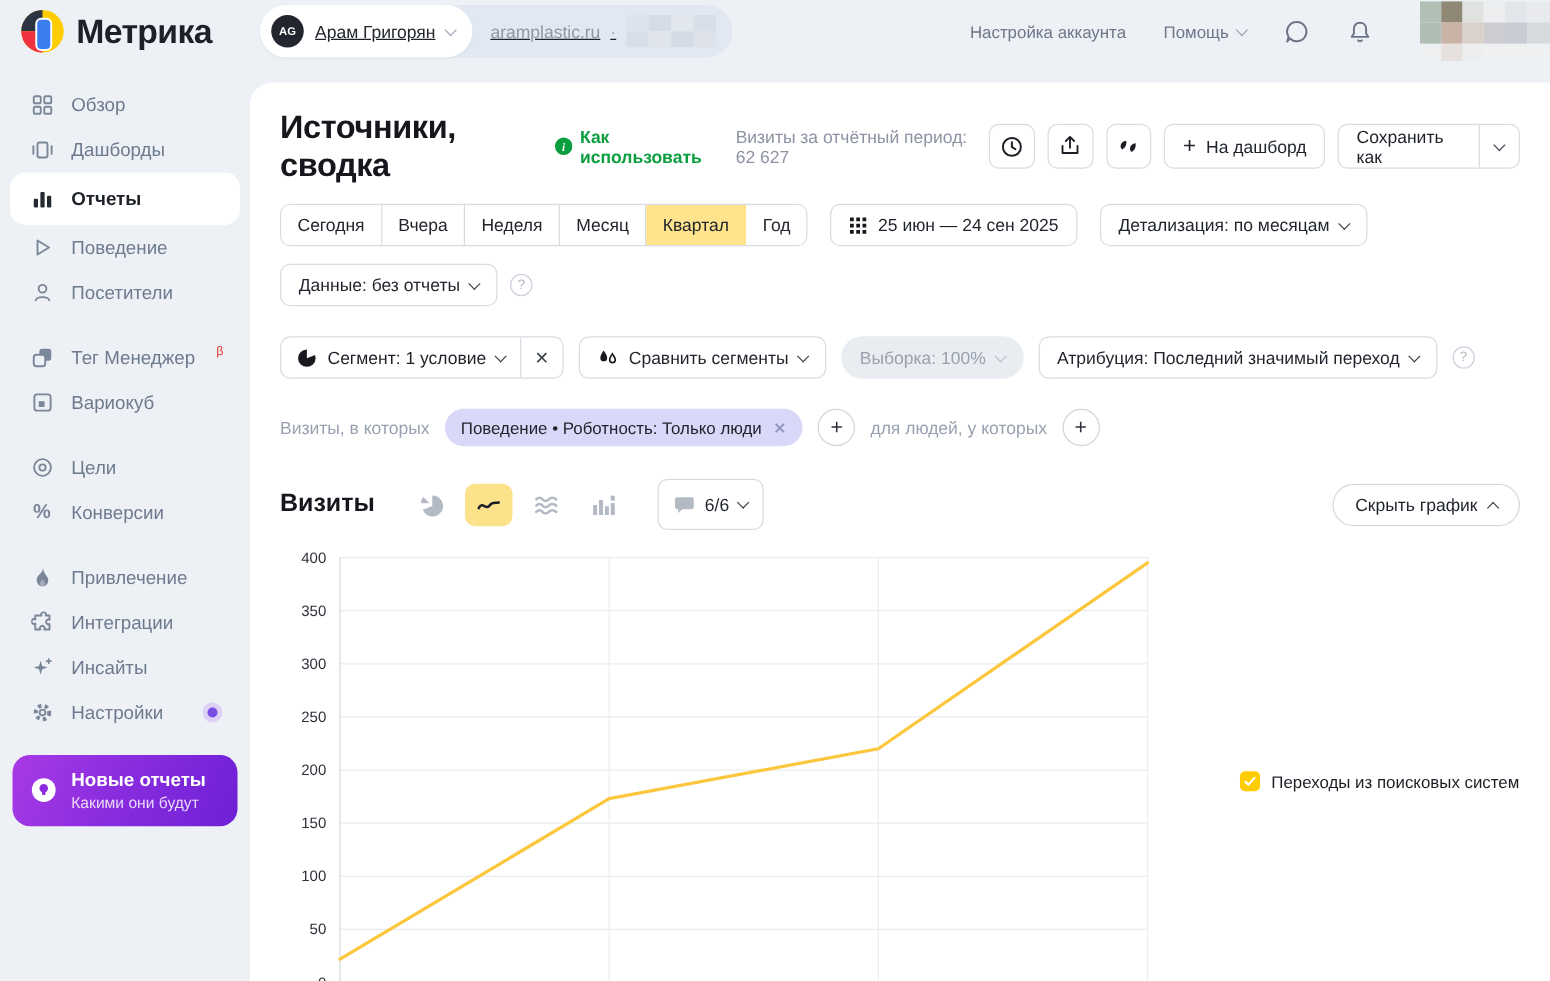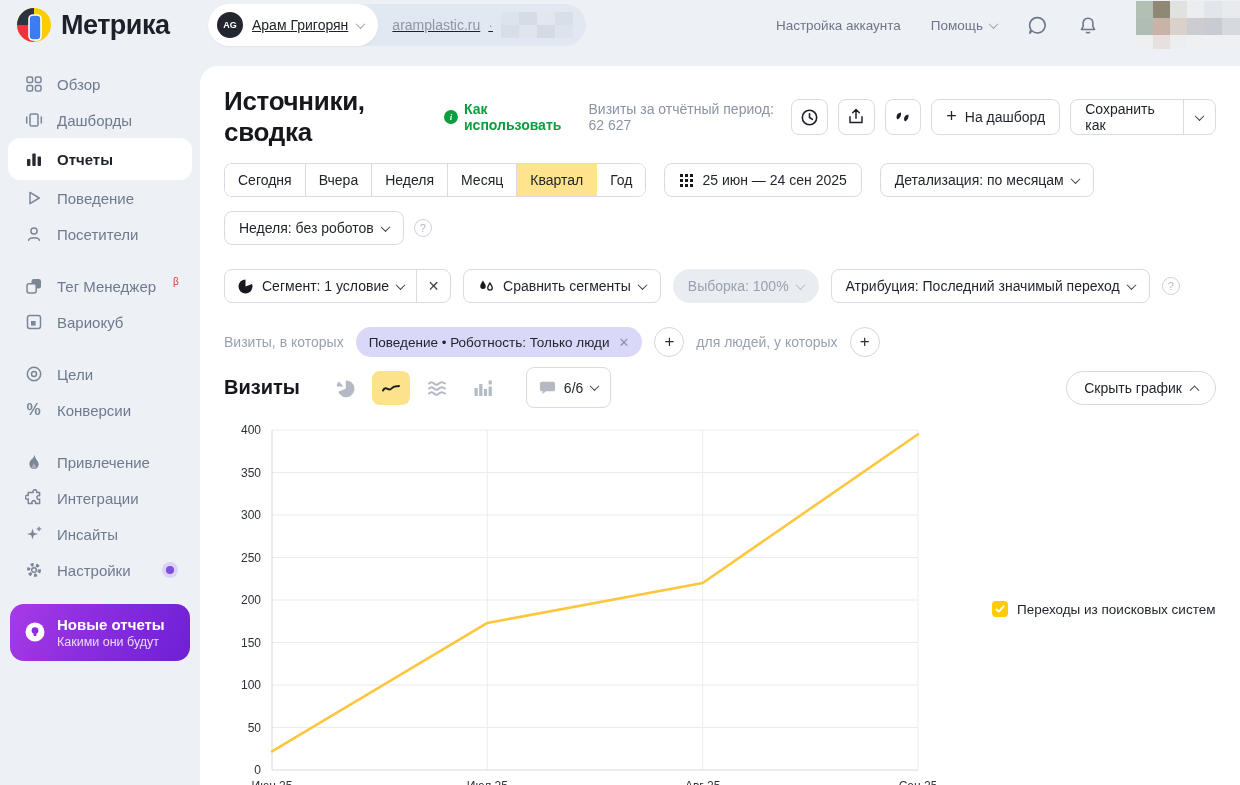--- a/index.html
+++ b/index.html
@@ -67,21 +67,21 @@
   .help-q { width:18px; height:18px; border-radius:50%; border:1.5px solid #ccd3dd; color:#b2bac6; font-size:11px; display:inline-flex; align-items:center; justify-content:center; cursor:pointer; flex:0 0 auto; }
 
   .row-seg { margin-bottom:24px; gap:12px; }
   .btn.disabled { background:#e9edf2; border-color:#e9edf2; color:#99a1ae; cursor:default;border-radius:17px; }
   .btn.disabled .chev { border-color:#b7bec9; }
   .seg-split { display:inline-flex; height:34px; border:1px solid #d7dce3; border-radius:8px; overflow:hidden; background:#fff; }
   .seg-split .s-main { display:flex; align-items:center; gap:8px; padding:0 12px; font-size:14px; cursor:pointer; }
   .seg-split .s-x { display:flex; align-items:center; justify-content:center; width:34px; border-left:1px solid #d7dce3; color:#3c414b; font-size:14px; cursor:pointer; }
   .row-seg .btn { height:34px; }
 
-  .row-filter { margin-bottom:10px; gap:12px; }
+  .row-filter { margin-bottom:26px; gap:12px; }
   .filter-label { font-size:14px; color:#99a1b0; }
   .chip { display:inline-flex; align-items:center; gap:9px; height:30px; padding:0 13px; background:#d9d8f8; border-radius:15px; font-size:13.5px; color:#23252e; cursor:pointer; }
   .chip .x { color:#8a8fb8; font-size:13px; }
   .plus-circle { width:30px; height:30px; border-radius:50%; border:1px solid #d2d7df; display:inline-flex; align-items:center; justify-content:center; font-size:17px; color:#2b2f37; cursor:pointer; background:#fff; }
 
   .row-chart-hd { margin-bottom:14px; }
   .metric-title { font-size:20px; font-weight:700; color:#15171c; }
   .ctype-group { display:flex; align-items:center; gap:8px; margin-left:26px; }
   .ctype { width:38px; height:34px; border-radius:8px; display:flex; align-items:center; justify-content:center; cursor:pointer; }
   .ctype.selected { background:#fce28a; }
@@ -392,21 +392,21 @@
         <span>25 июн — 24 сен 2025</span>
       </button>
       <button class="btn" style="height:34px;">
         <span>Детализация: по месяцам</span>
         <span class="chev dark"></span>
       </button>
     </div>
 
     <div class="row row-data">
       <button class="btn" style="height:34px;">
-        <span>Неделя: без роботов</span>
+        <span>Данные: без отчеты</span>
         <span class="chev dark"></span>
       </button>
       <span class="help-q">?</span>
     </div>
 
     <div class="row row-seg">
       <span class="seg-split">
         <span class="s-main">
           <svg width="17" height="17" viewBox="0 0 18 18">
             <circle cx="9" cy="9" r="7.4" fill="#17191e"></circle>

